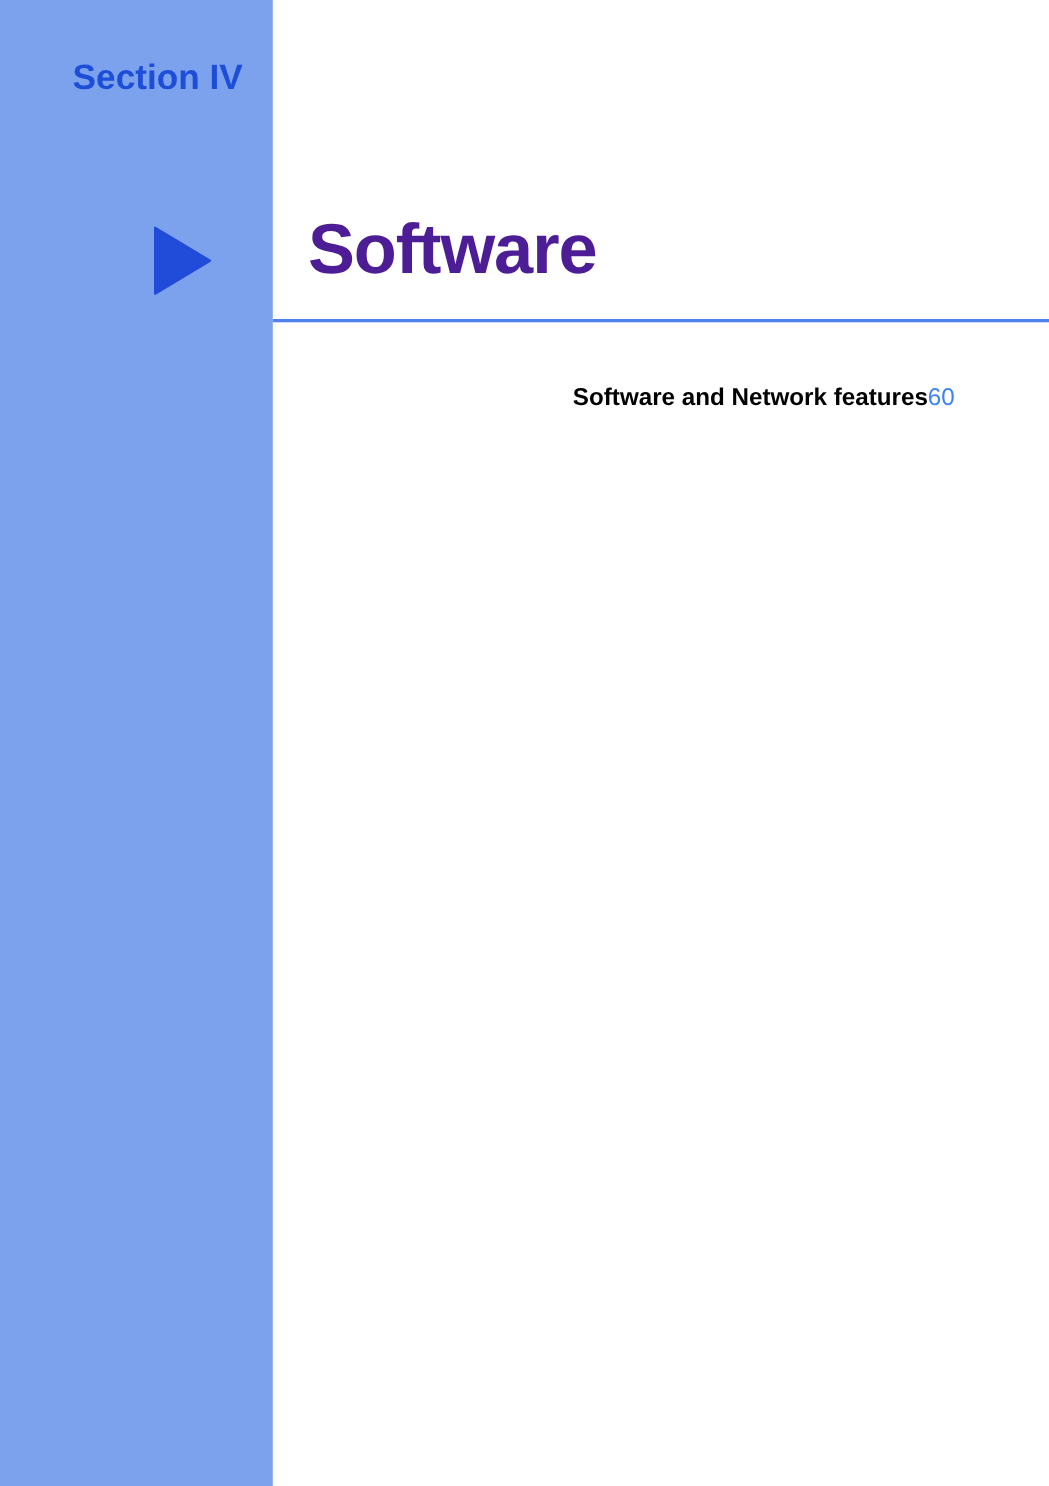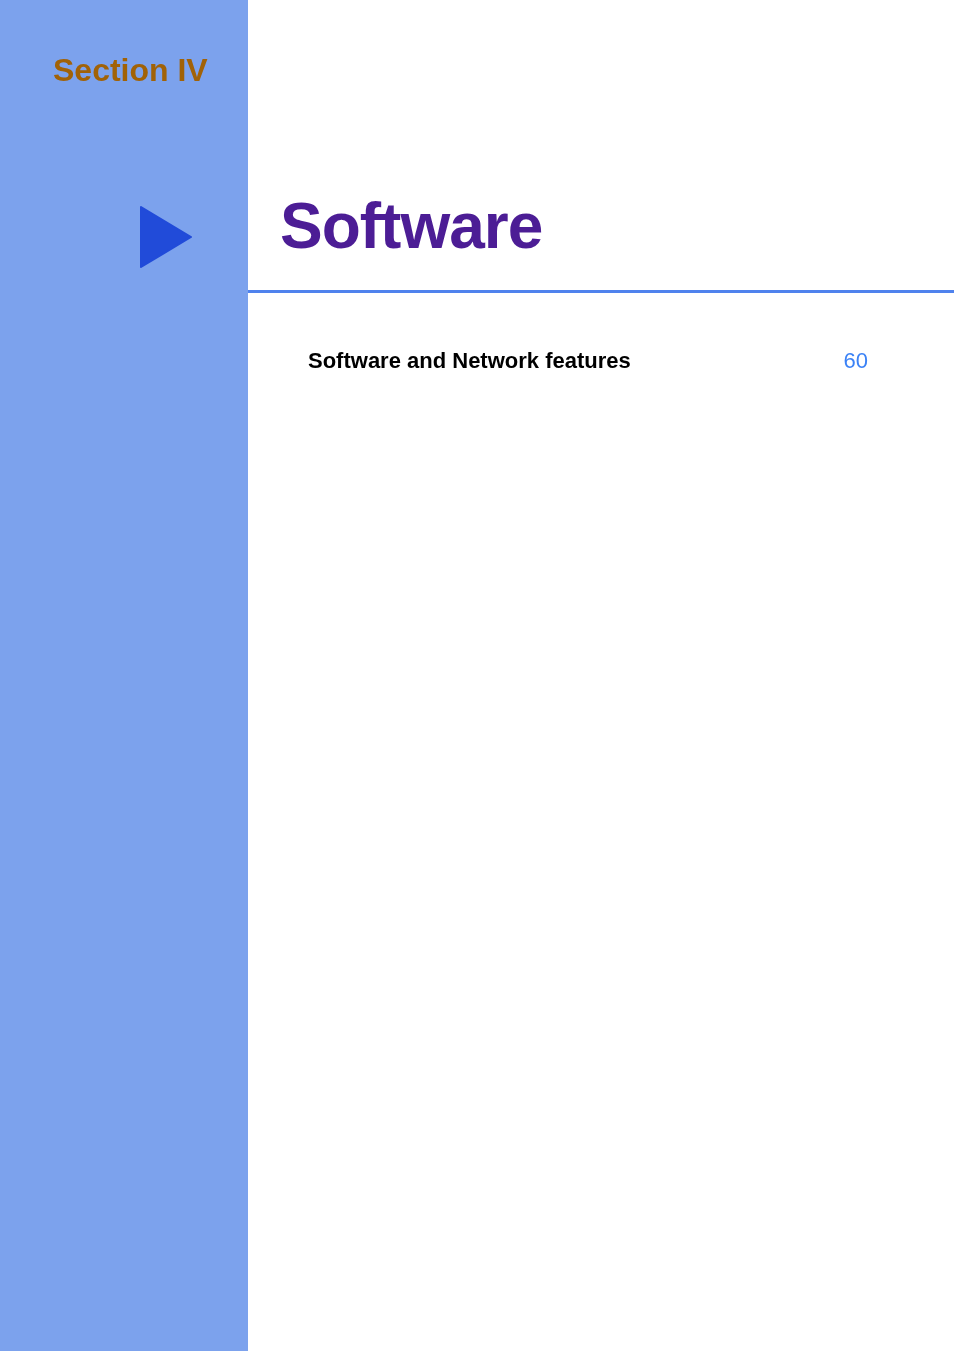--- a/index.html
+++ b/index.html
@@ -14,23 +14,23 @@
     .sidebar {
       position: absolute;
       left: 0;
       top: 0;
       width: 248px;
       height: 1351px;
       background: #7ca2ed;
     }
     .section-label {
       position: absolute;
-      left: 53px;
+      left: 66px;
       top: 52px;
-      color: #a16207;
+      color: #1d4ed8;
       font-size: 32px;
       font-weight: 700;
       font-family: Arial, Helvetica, sans-serif;
     }
     .triangle-icon {
       position: absolute;
       left: 136px;
       top: 202px;
     }
     .title {
@@ -51,21 +51,21 @@
       height: 0;
       border-top: 3px solid #4f82ed;
     }
     .toc-row {
       position: absolute;
       left: 308px;
       top: 348px;
       width: 560px;
       display: flex;
       align-items: baseline;
-      justify-content: space-between;
+      justify-content: flex-end;
     }
     .toc-label {
       color: #000;
       font-size: 22px;
       font-weight: 700;
       font-family: Arial, Helvetica, sans-serif;
     }
     .toc-page {
       color: #3b82f6;
       font-size: 22px;

